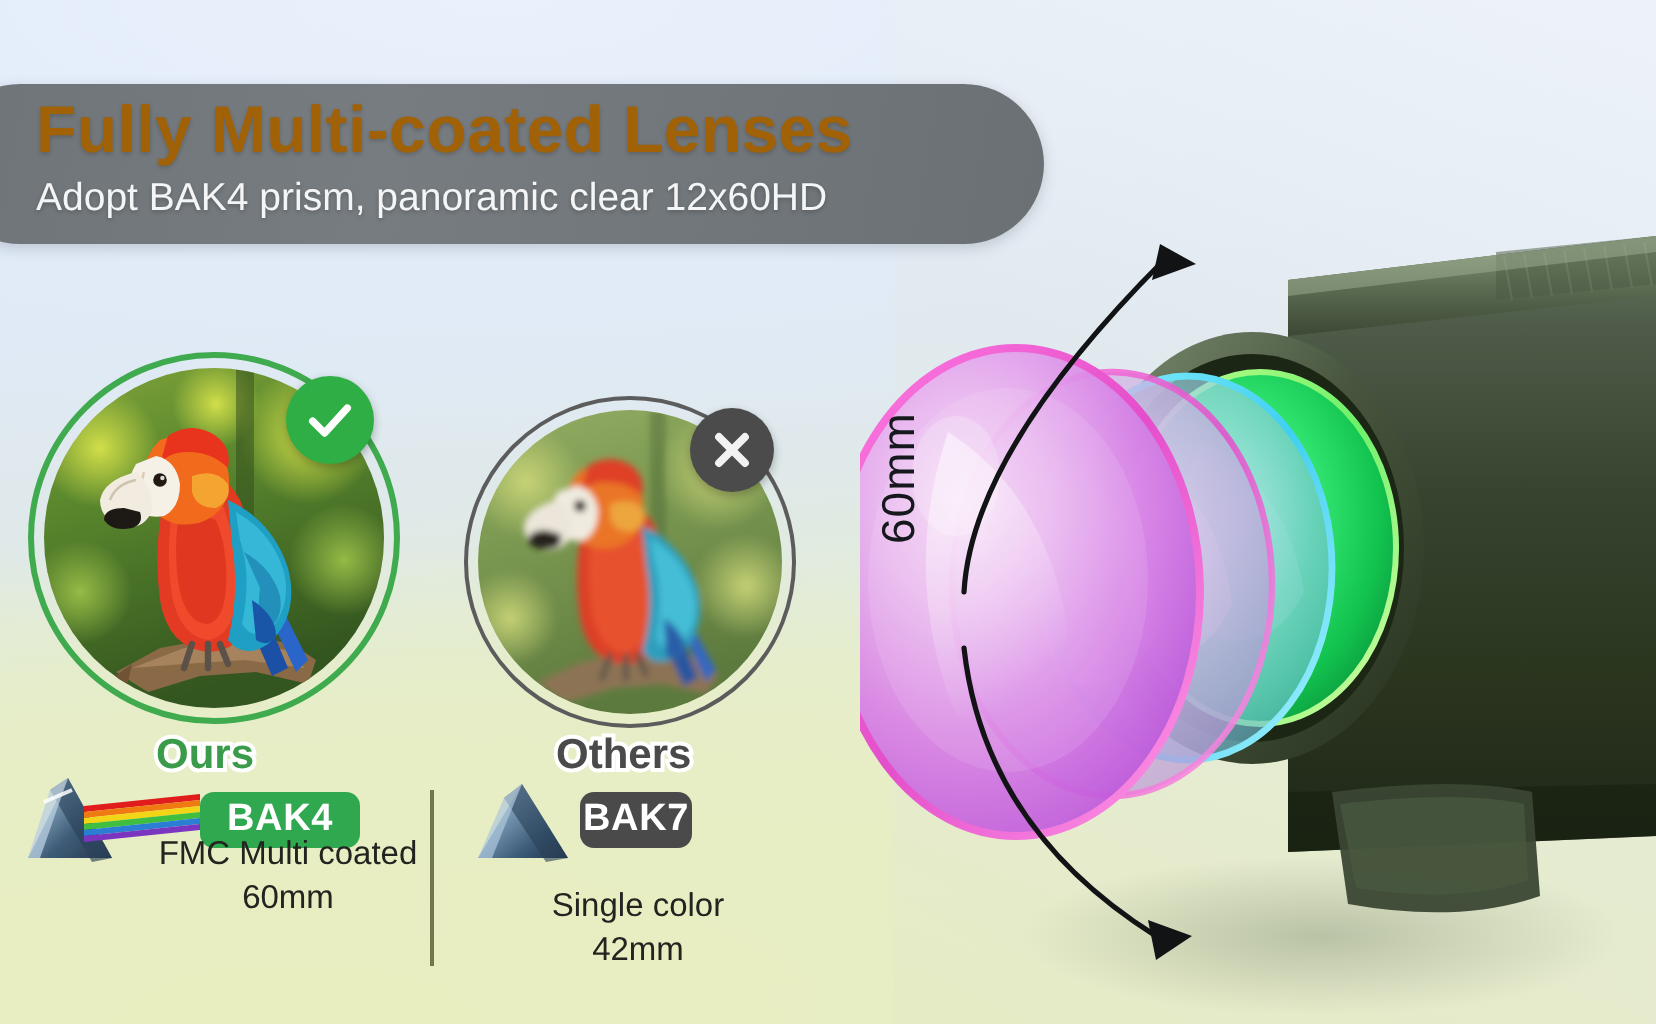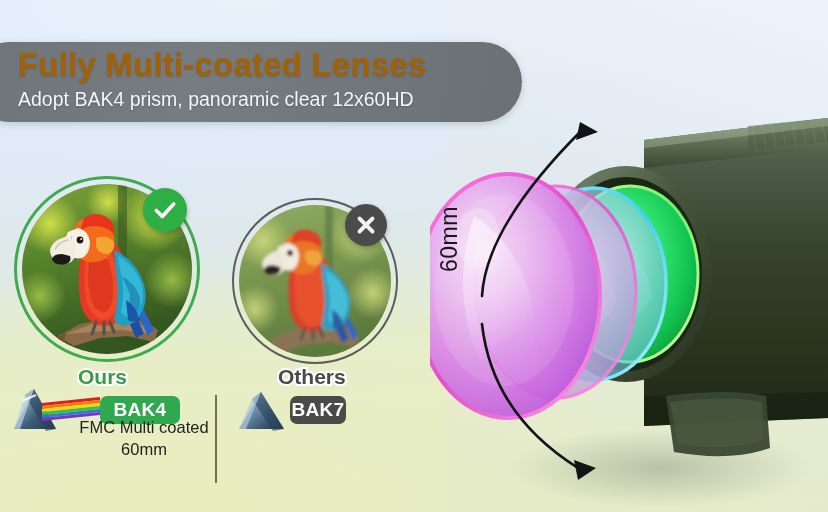--- a/index.html
+++ b/index.html
@@ -261,20 +261,24 @@
 
   <div class="pill pill-bak4">BAK4</div>
   <div class="pill pill-bak7">BAK7</div>
 
   <div class="divider"></div>
 
   <div class="desc desc-l">
     <div>FMC Multi coated</div>
     <div>60mm</div>
   </div>
+  <div class="desc desc-r">
+    <div>Single color</div>
+    <div>42mm</div>
+  </div>
 
   <div class="lens-stage">
     <svg class="lens-svg" viewBox="0 0 398 416" aria-hidden="true">
       <defs>
         <linearGradient id="barrelG" x1="0" y1="0" x2="0" y2="1">
           <stop offset="0%" stop-color="#6a7a62"></stop>
             <stop offset="14%" stop-color="#4e5c49"></stop>
           <stop offset="42%" stop-color="#36432f"></stop>
             <stop offset="70%" stop-color="#2b361f"></stop>
           <stop offset="100%" stop-color="#1e2718"></stop>

